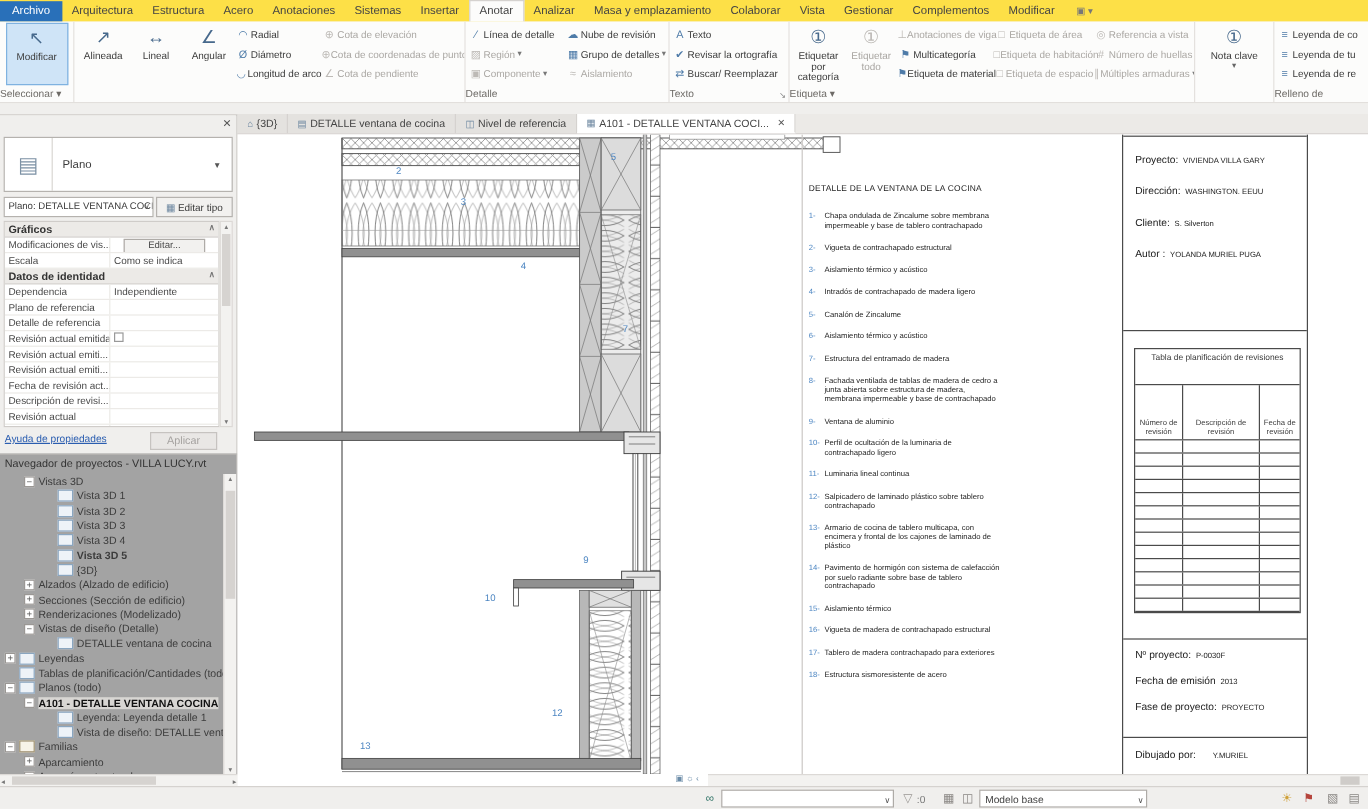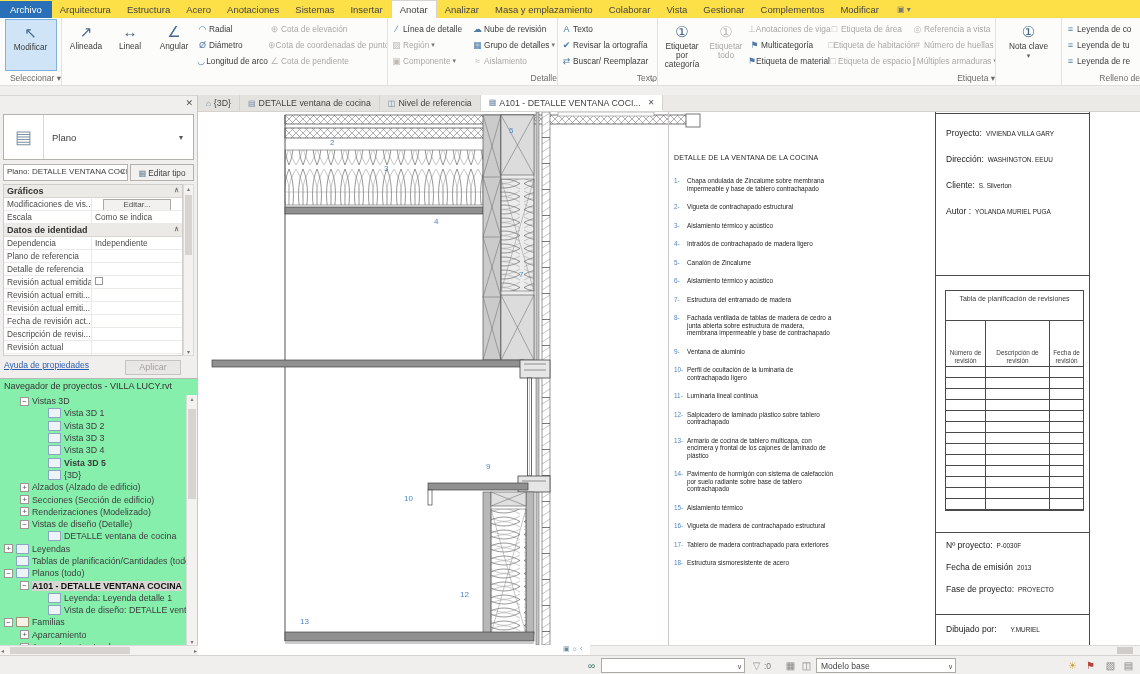--- a/index.html
+++ b/index.html
@@ -9,21 +9,21 @@
   
   #tabbar { position:absolute; left:0; top:0; right:0; height:18px; background:#fde047; display:flex; align-items:center; }
   .rtab { padding:3px 8px 3px; font-size:9.5px; color:#444; white-space:nowrap; cursor:default; }
   .rtab.file { background:#2970b9; color:#fff; padding:3px 10px; }
   .rtab.active { background:#fcfcfb; border:1px solid #d5d2cf; border-bottom:none; }
   #modify-toggle { margin-left:6px; padding:2px 4px; color:#777; font-size:8px; }
 
   
   #ribbon { position:absolute; left:0; top:18px; right:0; height:68px; background:#fcfcfb; border-bottom:1px solid #e2dfdc; display:flex; }
   .rgroup { position:relative; height:100%; border-right:1px solid #e4e1de; padding:1px 2px 13px 2px; overflow:hidden; }
-  .rgroup-label { position:absolute; bottom:0; left:0; right:0; height:12px; text-align:right; font-size:8.5px; color:#6d6a66; }
+  .rgroup-label { position:absolute; bottom:0; left:0; right:0; height:12px; text-align:left; font-size:8.5px; color:#6d6a66; }
   .bigrow { display:flex; height:100%; align-items:flex-start; }
   .bigbtn { width:44px; display:flex; flex-direction:column; align-items:center; text-align:center; font-size:8.3px; padding-top:3px; line-height:9px; color:#3c3c3c; }
   .bigbtn .bic { font-size:15px; line-height:20px; height:20px; color:#47698c; }
   .bigbtn.dis { color:#aaa7a3; } .bigbtn.dis .bic { color:#bcb9b5; }
   .bigbtn.hl { background:#cfe4f7; border:1px solid #7fb2e0; }
   .scol { display:flex; flex-direction:column; padding-top:2px; }
   .sitem { display:flex; align-items:center; height:16px; font-size:8.3px; white-space:nowrap; color:#3c3c3c; }
   .sitem .ic { width:13px; text-align:center; font-size:9px; color:#4e7ba8; }
   .sitem.dis { color:#aba8a4; } .sitem.dis .ic { color:#bdbab6; }
   .sitem .dd { font-size:7px; color:#777; margin-left:2px; }
@@ -50,21 +50,21 @@
   .pg-v { flex:1; padding:1px 3px; color:#4a4a4a; white-space:nowrap; overflow:hidden; font-size:8.3px; }
   .pg-btn { margin:0 auto; width:80%; border:1px solid #aeaba7; background:#f2f1ef; text-align:center; font-size:8px; line-height:10px; }
   .cb { display:inline-block; width:8px; height:8px; border:1px solid #999; background:#fff; }
   #props-vscroll { position:absolute; top:88px; right:3px; width:11px; height:172px; background:#f3f2f0; border:1px solid #dcd9d6; font-size:6px; color:#777; text-align:center; }
   .sb-up { position:absolute; top:0; left:0; right:0; } .sb-dn { position:absolute; bottom:0; left:0; right:0; }
   .sb-th { position:absolute; left:1px; right:1px; top:10px; height:60px; background:#d6d3d0; }
   #props-foot { position:absolute; bottom:2px; left:4px; right:4px; height:16px; }
   #help-link { color:#2a5db0; text-decoration:underline; font-size:8.5px; }
   #apply-btn { position:absolute; right:12px; top:0; width:56px; height:15px; border:1px solid #c6c3c0; background:#e9e7e5; color:#a5a2a0; text-align:center; line-height:13px; }
 
-  #browser { position:absolute; left:0; top:378px; width:198px; height:267px; background:#86efac; border-right:1px solid #c8c5c2; border-top:1px solid #b9b6b3; overflow:hidden; }
+  #browser { position:absolute; left:0; top:378px; width:198px; height:267px; background:#a3a3a3; border-right:1px solid #c8c5c2; border-top:1px solid #b9b6b3; overflow:hidden; }
   .bhead { height:15px; padding:2px 4px; font-size:9px; color:#333; white-space:nowrap; overflow:hidden; }
   #tree { position:absolute; top:16px; left:0; right:11px; bottom:0; overflow:hidden; }
   .trow { display:flex; align-items:center; height:12.3px; white-space:nowrap; font-size:8.8px; }
   .texp { width:9px; height:9px; border:1px solid #9a9794; background:#fff; font-size:8px; line-height:7px; text-align:center; color:#555; margin-right:3px; flex:none; }
   .tspace { width:12px; flex:none; }
   .ticn { width:13px; height:10px; border:1px solid #8aa6c0; background:#eef3f8; margin-right:3px; flex:none; }
   .ticn.family { border-color:#a09272; background:#f7f3e8; }
   .tlab.sel { background:#d8d6d3; font-weight:bold; color:#111; }
   #browser-vscroll { position:absolute; right:0; top:16px; bottom:0; width:11px; background:#f3f2f0; border-left:1px solid #dcd9d6; font-size:6px; color:#777; text-align:center; }
 

